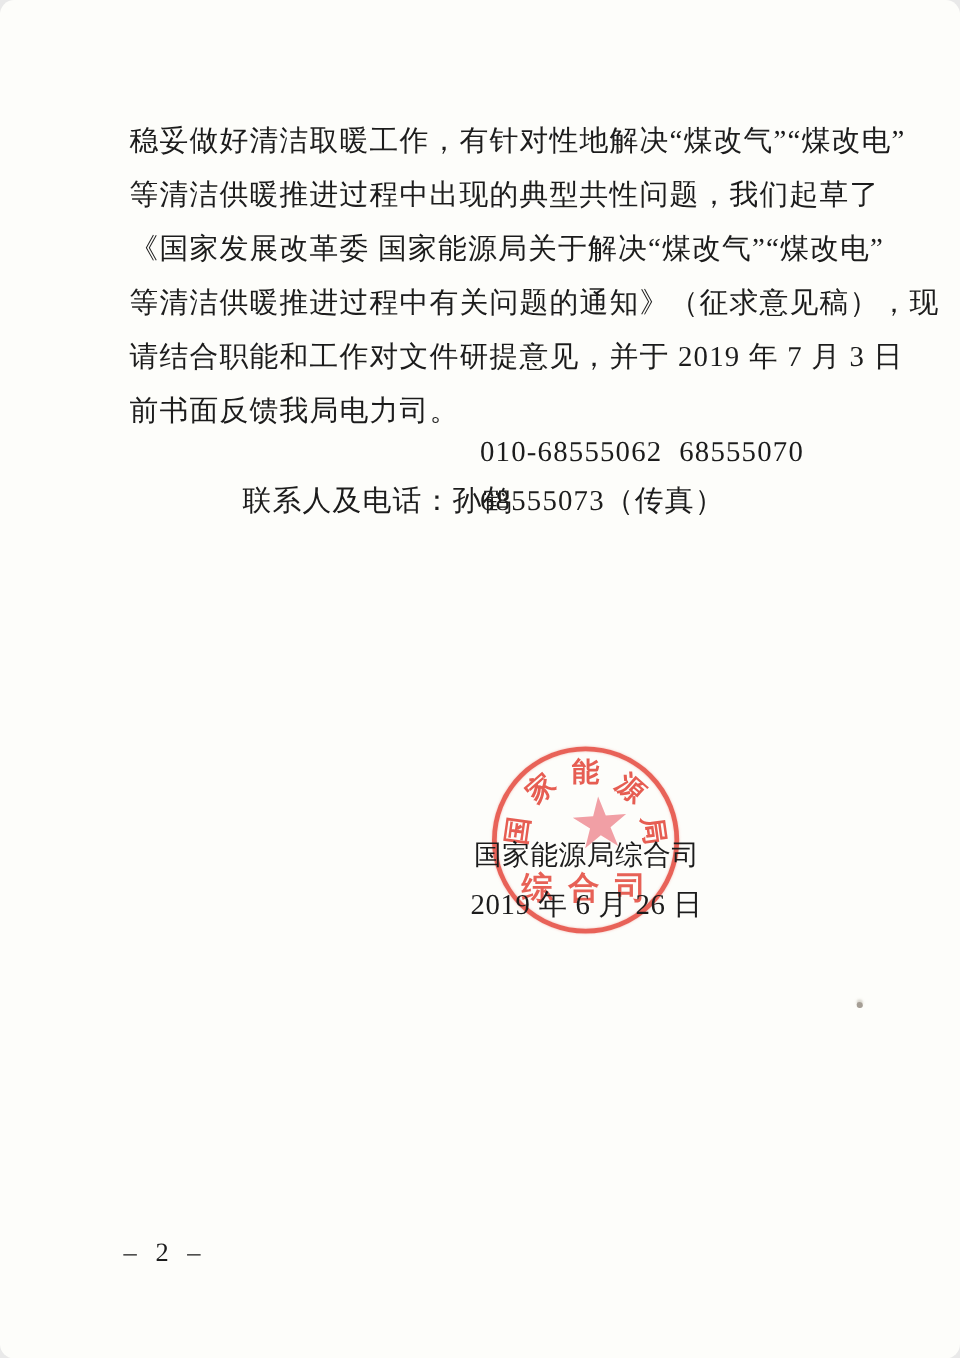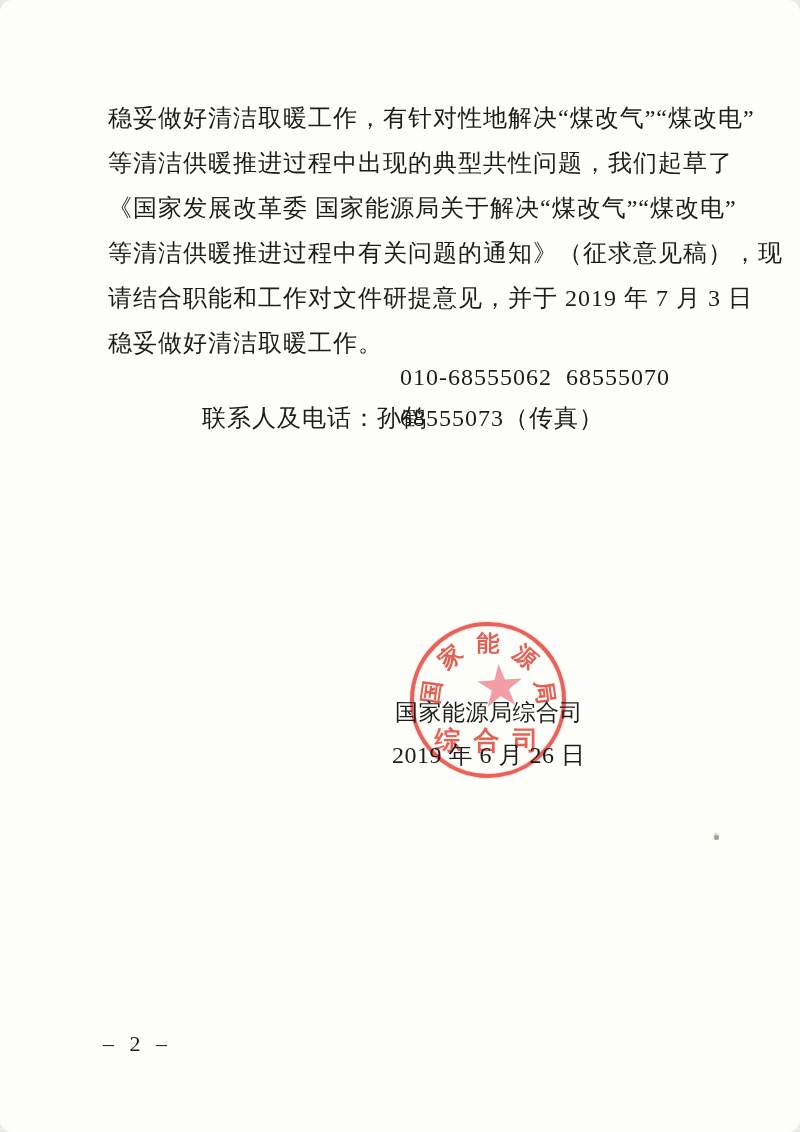--- a/index.html
+++ b/index.html
@@ -94,21 +94,21 @@
 <body>
 
 <div class="page">
 
   <div class="doc-body">
     <div class="line">稳妥做好清洁取暖工作，有针对性地解决“煤改气”“煤改电”</div>
     <div class="line">等清洁供暖推进过程中出现的典型共性问题，我们起草了</div>
     <div class="line">《国家发展改革委 国家能源局关于解决“煤改气”“煤改电”</div>
     <div class="line">等清洁供暖推进过程中有关问题的通知》（征求意见稿），现</div>
     <div class="line">请结合职能和工作对文件研提意见，并于 2019 年 7 月 3 日</div>
-    <div class="line">稳妥做好清洁取暖工作。</div>
+    <div class="line">前书面反馈我局电力司。</div>
   </div>
 
   <div class="contact">
     <div class="row">
       <span class="label txt">联系人及电话：孙鹤</span>
       <span class="phone txt">010-68555062  68555070</span>
     </div>
     <div class="row">
       <span class="phone txt">68555073（传真）</span>
     </div>

